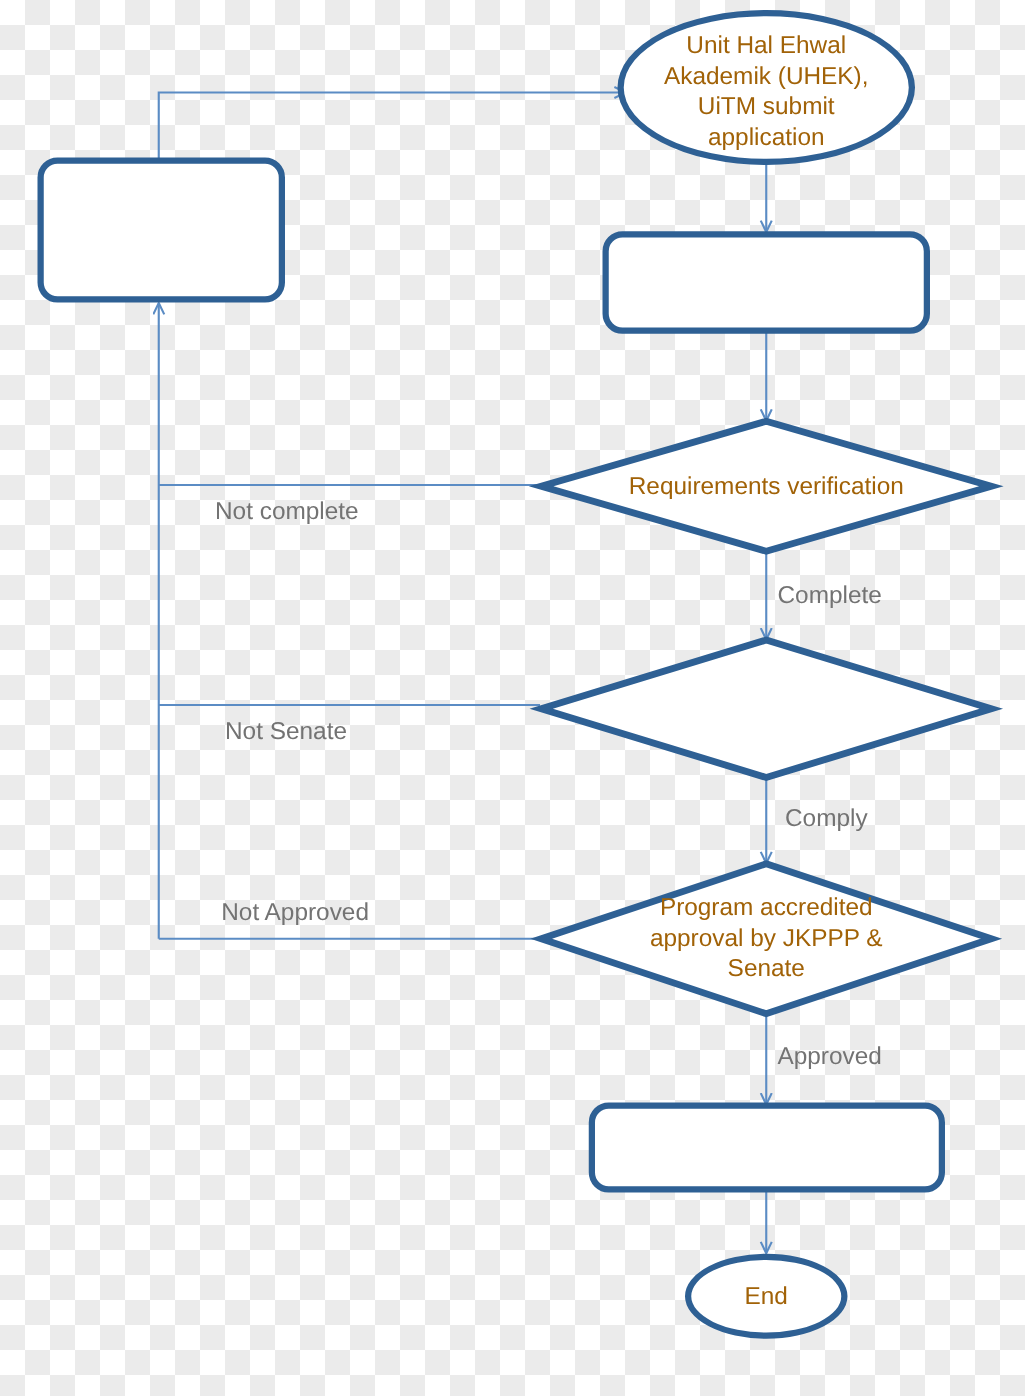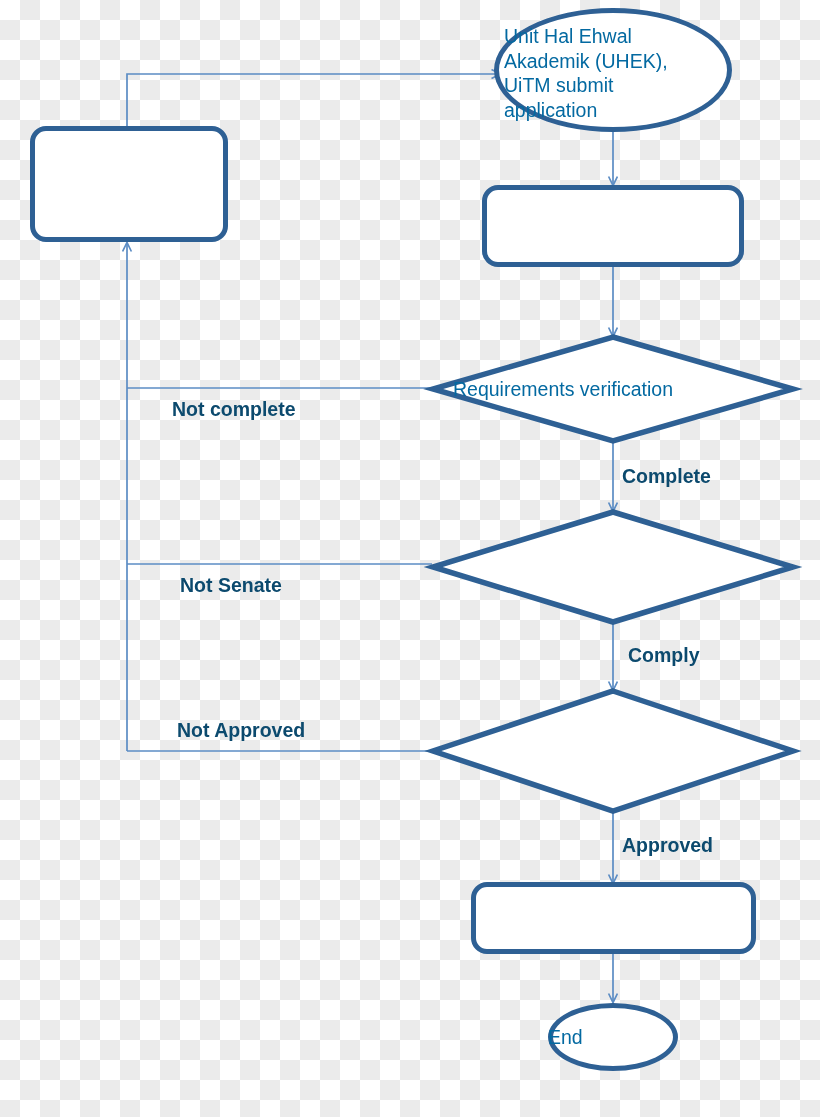--- a/index.html
+++ b/index.html
@@ -20,21 +20,22 @@
     overflow: hidden;
   }
   #canvas {
     position: relative;
     width: 820px;
     height: 1117px;
   }
   
   .node-label {
     position: absolute;
-    color: #0369a1;
+    text-align: center;
+    color: #a16207;
     line-height: 1.26;
     white-space: pre-line;
     z-index: 6;
     pointer-events: none;
   }
   
   .ellipse {
     position: absolute;
     border: 5px solid #2e6094;
     border-radius: 50%;
@@ -58,25 +59,24 @@
     overflow: visible;
   }
   
   .conn {
     position: absolute;
     z-index: 2;
     overflow: visible;
   }
   .edge-label {
     position: absolute;
-    color: #0c4a6e;
+    color: #737373;
     white-space: nowrap;
     z-index: 7;
     pointer-events: none;
-    font-weight: bold;
   }
 </style>
 </head>
 <body>
 
 <div id="canvas">
 
   <svg class="conn" width="820" height="1117" viewBox="0 0 820 1117" style="left:0;top:0;">
     <defs>
       <marker id="arrow" markerWidth="12" markerHeight="12" refX="9" refY="5" orient="auto" markerUnits="userSpaceOnUse">
@@ -124,20 +124,23 @@
   </svg>
   <div class="node-label" style="left:453px; top:377px; width:320px; font-size:19.5px;">Requirements verification</div>
 
   <svg class="diamond-svg" style="left:430px; top:509px;" width="366" height="116" viewBox="0 0 366 116">
     <polygon points="183,3 363,58 183,113 3,58" fill="#ffffff" stroke="#2e6094" stroke-width="5.5"></polygon>
   </svg>
 
   <svg class="diamond-svg" style="left:430px; top:688px;" width="366" height="126" viewBox="0 0 366 126">
     <polygon points="183,3 363,63 183,123 3,63" fill="#ffffff" stroke="#2e6094" stroke-width="5.5"></polygon>
   </svg>
+  <div class="node-label" style="left:483px; top:714px; width:260px; font-size:19.5px;">Program accredited
+approval by JKPPP &amp;
+Senate</div>
 
   <div class="rrect" style="left:471px; top:882px; width:285px; height:72px;"></div>
 
   <div class="ellipse" style="left:548px; top:1003px; width:130px; height:68px;"></div>
   <div class="node-label" style="left:548px; top:1025px; width:130px; font-size:19.5px;">End</div>
 
   <div class="edge-label" style="left:172px; top:398px; font-size:19.5px;">Not complete</div>
 
   <div class="edge-label" style="left:622px; top:465px; font-size:19.5px;">Complete</div>
 

